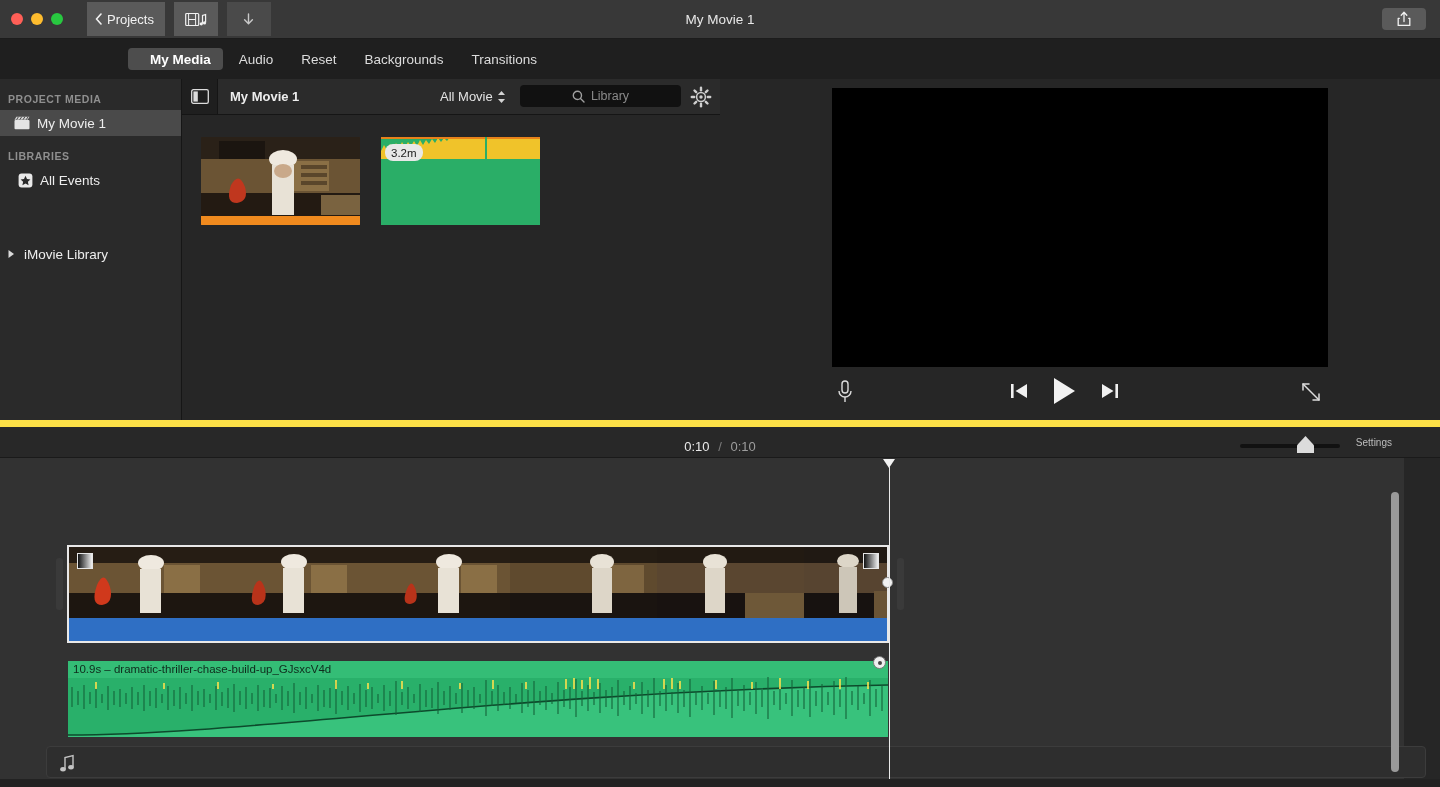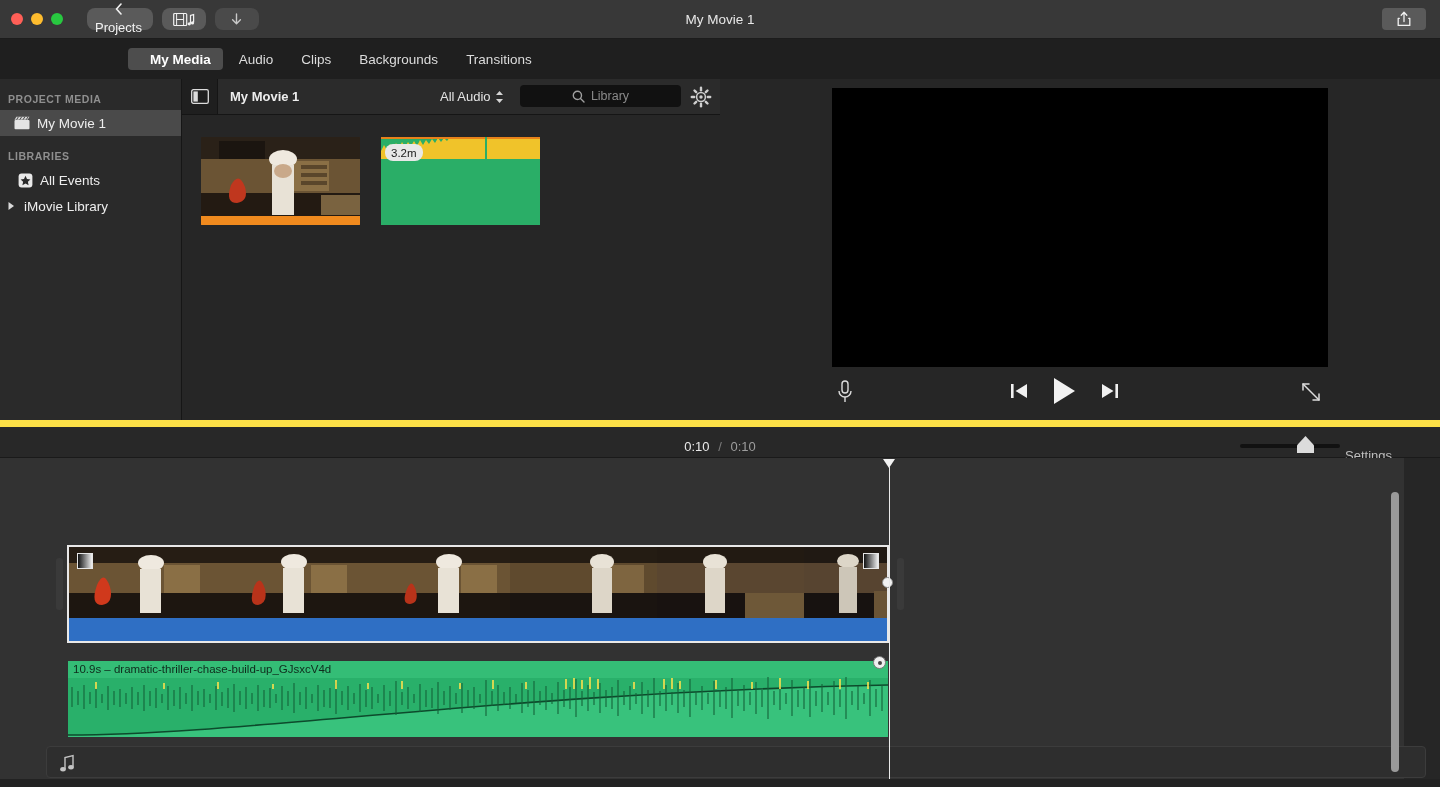--- a/index.html
+++ b/index.html
@@ -18,23 +18,23 @@
     background: #383838; border-bottom: 1px solid #1c1c1c;
     display: flex; align-items: center;
   }
   .traffic { display: flex; gap: 8px; margin-left: 11px; }
   .dot { width: 12px; height: 12px; border-radius: 50%; }
   .dot.r { background: #ff5f57; }
   .dot.y { background: #febc2e; }
   .dot.g { background: #28c840; }
 
   .tb-btn {
-    height: 22px; background: #5a5a5a; border-radius: 8px;
+    height: 34px; background: #5a5a5a; border-radius: 0;
     display: flex; align-items: center; justify-content: center;
-    color: #f2f2f2; font-size: 13px; cursor: default; flex-direction: column;
+    color: #f2f2f2; font-size: 13px; cursor: default;
   }
   .tb-projects { margin-left: 24px; padding: 0 11px 0 8px; gap: 5px; }
   .tb-media { margin-left: 9px; width: 44px; }
   .tb-import { margin-left: 9px; width: 44px; background: #4a4a4a; }
   .win-title {
     position: absolute; left: 0; width: 1440px; text-align: center;
     font-size: 13.5px; color: #e8e8e8; pointer-events: none;
   }
   .tb-share {
     position: absolute; right: 14px; width: 44px; height: 22px;
@@ -74,21 +74,21 @@
   .side-head {
     font-size: 10.5px; font-weight: bold; letter-spacing: .55px;
     color: #8f8f8f; padding: 14px 0 5px 8px;
   }
   .side-item {
     height: 26px; display: flex; align-items: center; gap: 7px;
     padding-left: 14px; font-size: 13.5px; color: #ededed; cursor: default;
   }
   .side-item.sel { background: #4a4a4a; }
   .side-item.lib { padding-left: 18px; }
-  .side-item.disc { padding-left: 4px; gap: 6px; }
+  .side-item.disc { padding-left: 4px; gap: 6px; margin-top: 48px; }
 
   
   .browser {
     position: absolute; left: 182px; top: 79px; width: 538px; height: 341px;
     background: #262626;
   }
   .browser-bar {
     position: absolute; left: 0; top: 0; width: 538px; height: 36px;
     background: #2b2b2b; border-bottom: 1px solid #151515;
     display: flex; align-items: center;
@@ -151,21 +151,21 @@
   }
   .timecode .cur { color: #e9e9e9; }
   .timecode .sep { color: #7d7d7d; margin: 0 5px; }
   .timecode .tot { color: #9d9d9d; }
   .zoom-slider { position: absolute; left: 1240px; top: 17px; width: 100px; height: 4px; background: #111; border-radius: 2px; }
   .zoom-knob {
     position: absolute; left: 57px; top: -8px; width: 17px; height: 17px;
     background: #dcdcdc;
     clip-path: polygon(50% 0%, 100% 55%, 100% 100%, 0% 100%, 0% 55%);
   }
-  .settings-btn { position: absolute; right: 48px; top: 21px; font-size: 13px; color: #bdbdbd; }
+  .settings-btn { position: absolute; right: 48px; top: 10px; font-size: 10px; color: #bdbdbd; }
 
   
   .timeline { position: absolute; left: 0; top: 458px; width: 1404px; height: 329px; background: #323232; }
 
   .playhead { position: absolute; left: 883px; top: 1px; width: 12px; height: 328px; }
   .playhead .tri {
     position: absolute; left: 0; top: 0; width: 0; height: 0;
     border-left: 6px solid transparent; border-right: 6px solid transparent;
     border-top: 9px solid #f2f2f2;
   }
@@ -272,21 +272,21 @@
 
   <div class="tabbar">
     <div class="tabs">
       <div class="tab active">
           <span>My Media</span>
         </div>
       <div class="tab">
           <span>Audio</span>
         </div>
       <div class="tab">
-          <span>Clips</span>
+          <span>Reset</span>
         </div>
       <div class="tab">
           <span>Backgrounds</span>
         </div>
       <div class="tab">
           <span>Transitions</span>
         </div>
     </div>
 
     <div class="wand">
@@ -424,21 +424,21 @@
     <div class="browser-bar">
       <div class="panel-toggle">
         <svg width="18" height="15" viewBox="0 0 18 15">
           <rect x="0.7" y="0.7" width="16.6" height="13.6" rx="1.6" stroke="#dcdcdc" stroke-width="1.3" fill="none"></rect>
           <rect x="2.4" y="2.4" width="4.4" height="10.2" fill="#dcdcdc"></rect>
         </svg>
       </div>
       <div class="browser-title">My Movie 1</div>
 
       <div class="allclips">
-        <span>All Audio</span>
+        <span>All Movie</span>
         <span>
           <svg width="9" height="14" viewBox="0 0 9 14">
               <path d="M4.5 1 L8 5 L1 5 Z" fill="#d4d4d4"></path>
               <path d="M4.5 13 L8 9 L1 9 Z" fill="#d4d4d4"></path>
             </svg>
         </span>
       </div>
 
       <div class="searchbox">
         <span>

